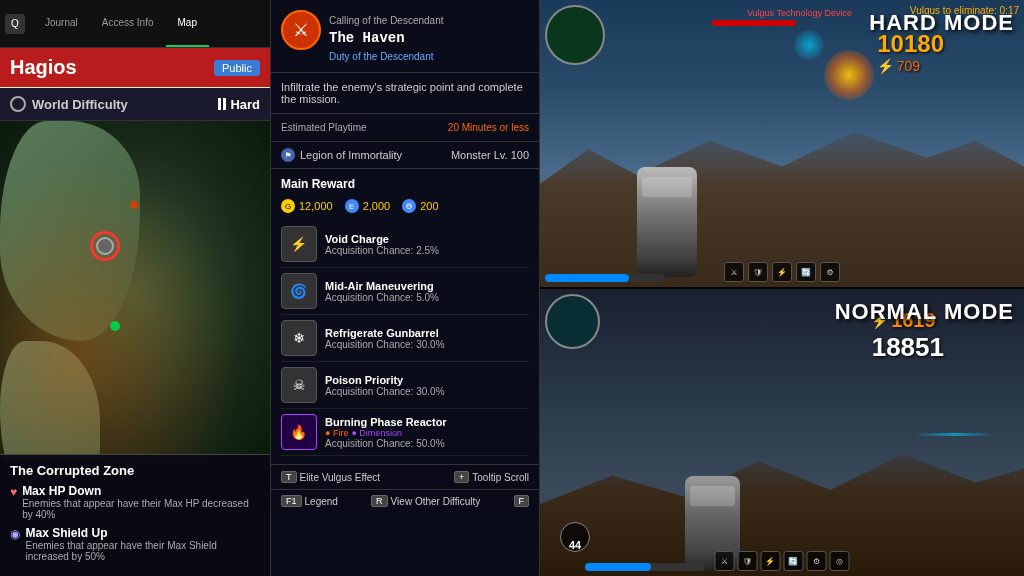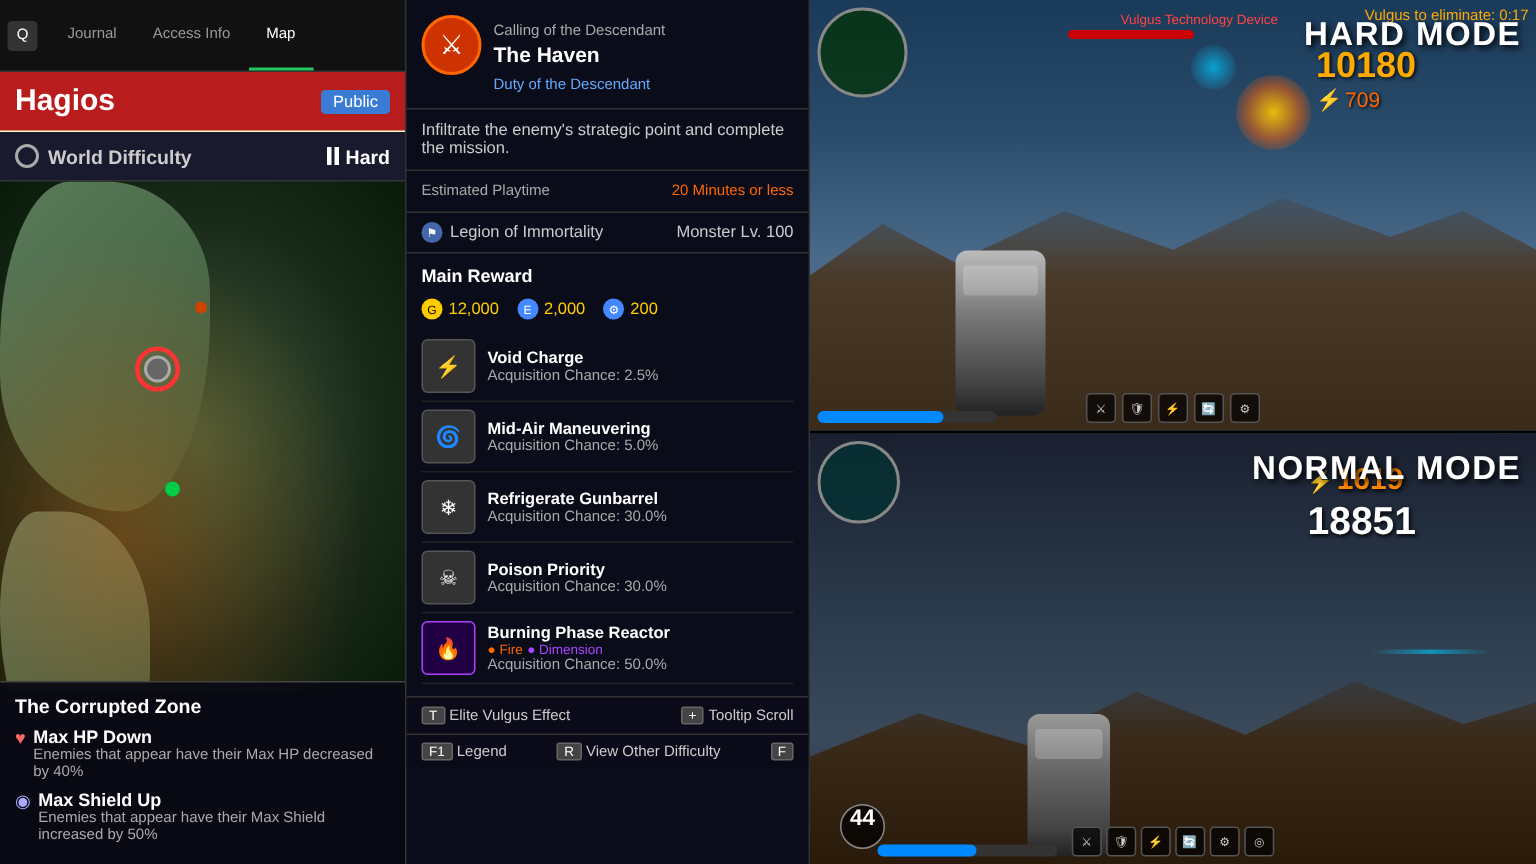--- a/index.html
+++ b/index.html
@@ -265,20 +265,21 @@
 
     .calling-label {
       font-size: 10px;
       color: #aaa;
     }
 
     .mission-name {
       font-size: 14px;
       font-weight: bold;
       color: #fff;
+      font-family: Liberation Mono, monospace;
     }
 
     .duty-label {
       font-size: 10px;
       color: #66aaff;
     }
 
     .mission-desc {
       padding: 8px 10px;
       font-size: 11px;
@@ -659,31 +660,31 @@
 
     .score-big-white {
       font-size: 26px;
       font-weight: bold;
       color: #fff;
       text-shadow: 1px 1px 3px #000;
     }
 
     .level-indicator {
       position: absolute;
-      bottom: 10px;
+      bottom: 24px;
       left: 20px;
       width: 30px;
       height: 30px;
       background: rgba(0,0,0,0.7);
       border: 1px solid #888;
       border-radius: 50%;
       display: flex;
-      align-items: flex-start;
+      align-items: flex-end;
       justify-content: center;
-      font-size: 15px;
+      font-size: 11px;
       color: #fff;
       font-weight: bold;
     }
 
     .minimap-bottom {
       position: absolute;
       width: 55px;
       height: 55px;
       border-radius: 50%;
       border: 2px solid #888;

